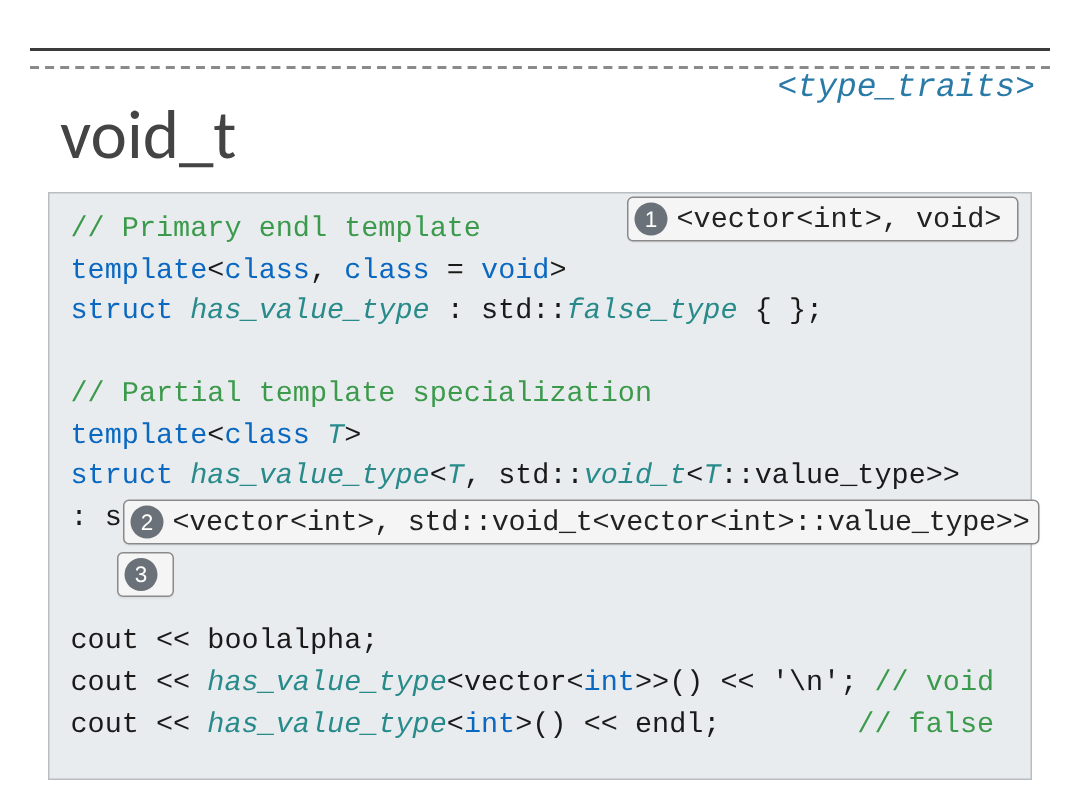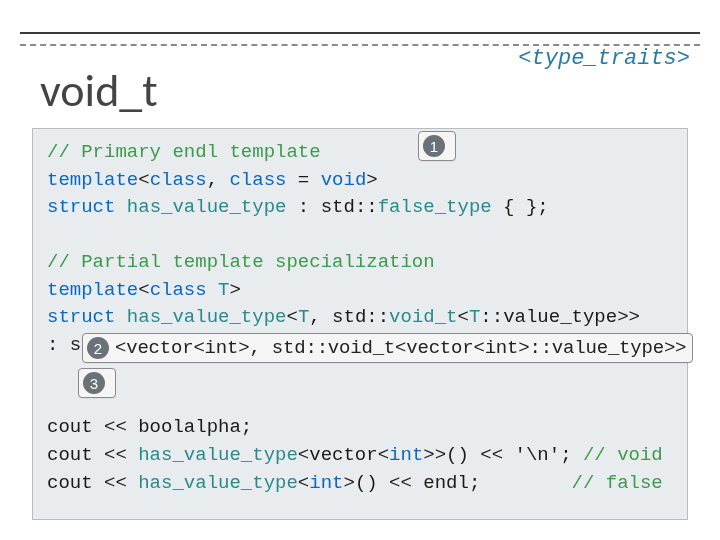--- a/index.html
+++ b/index.html
@@ -62,21 +62,21 @@
     padding: 10px 12px 12px 14px;
     font-family: Consolas, "Courier New", monospace;
     font-size: 19px;
     line-height: 1.45;
     color: #1a1a1a;
     white-space: pre;
     overflow: hidden;
   }
   .codebox .kw   { color: #0b68c0; }
   .codebox .cm   { color: #3c9a4c; }
-  .codebox .cls  { color: #288a8a; }
+  .codebox .cls  { color: #288a8a; font-style: italic; }
 
   .callout {
     position: absolute;
     display: flex;
     align-items: center;
     gap: 6px;
     background: #f5f5f5;
     border: 1.5px solid #8a8a8a;
     border-radius: 4px;
     padding: 3px 10px 3px 4px;
@@ -125,20 +125,21 @@
 <span class="kw">struct</span><span> </span><span class="cls">has_value_type</span><span>&lt;</span><span class="cls">T</span><span>, std::</span><span class="cls">void_t</span><span>&lt;</span><span class="cls">T</span><span>::value_type&gt;&gt;</span>
 <span>: std::</span><span class="cls">true_type</span><span> { };</span>
 <span></span>
 <span></span>
 <span>cout &lt;&lt; boolalpha;</span>
 <span>cout &lt;&lt; </span><span class="cls">has_value_type</span><span>&lt;vector&lt;</span><span class="kw">int</span><span>&gt;&gt;() &lt;&lt; </span><span>'\n'</span><span>; </span><span class="cm">// void</span>
 <span>cout &lt;&lt; </span><span class="cls">has_value_type</span><span>&lt;</span><span class="kw">int</span><span>&gt;() &lt;&lt; endl;        </span><span class="cm">// false</span></div>
 
   <div class="callout co1">
     <span class="num">1</span>
+    <span class="txt">&lt;vector&lt;int&gt;, void&gt;</span>
   </div>
 
   <div class="callout co2">
     <span class="num">2</span>
     <span class="txt">&lt;vector&lt;int&gt;, std::void_t&lt;vector&lt;int&gt;::value_type&gt;&gt;</span>
   </div>
 
   <div class="callout co3">
     <span class="num">3</span>
   </div>

